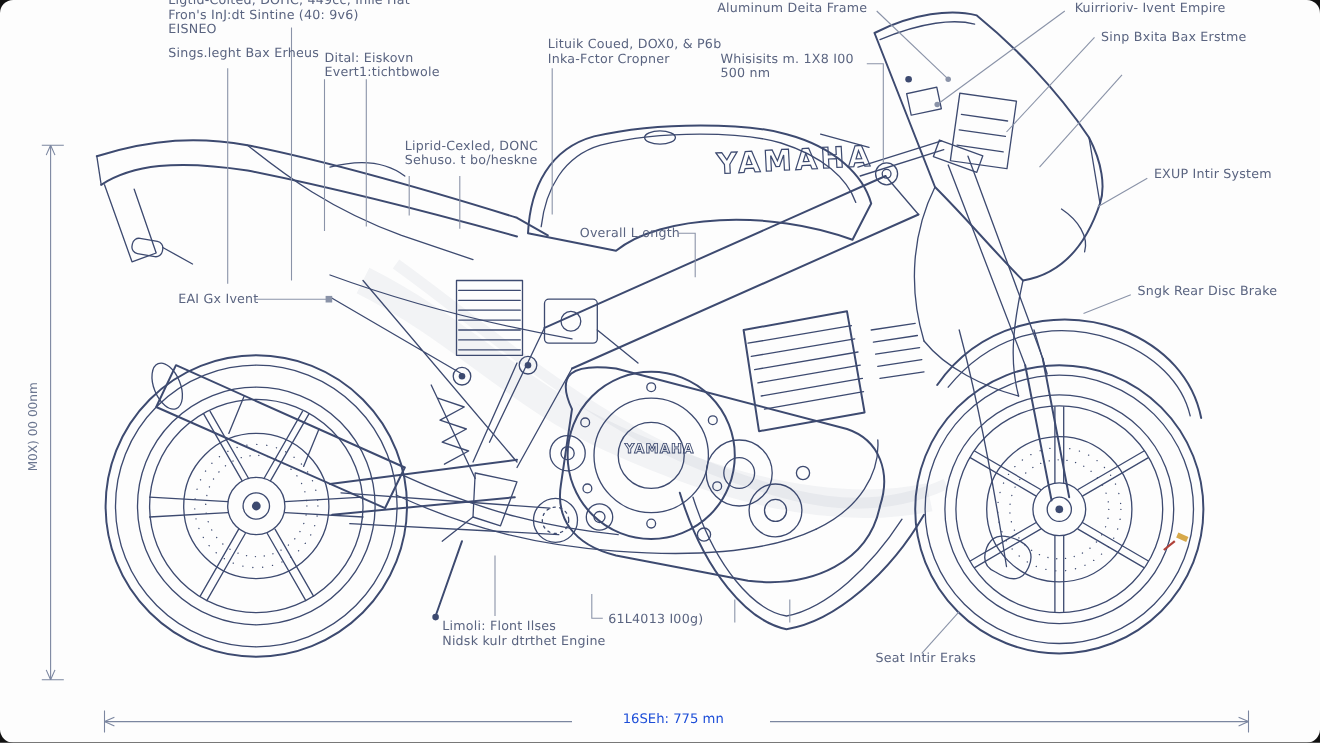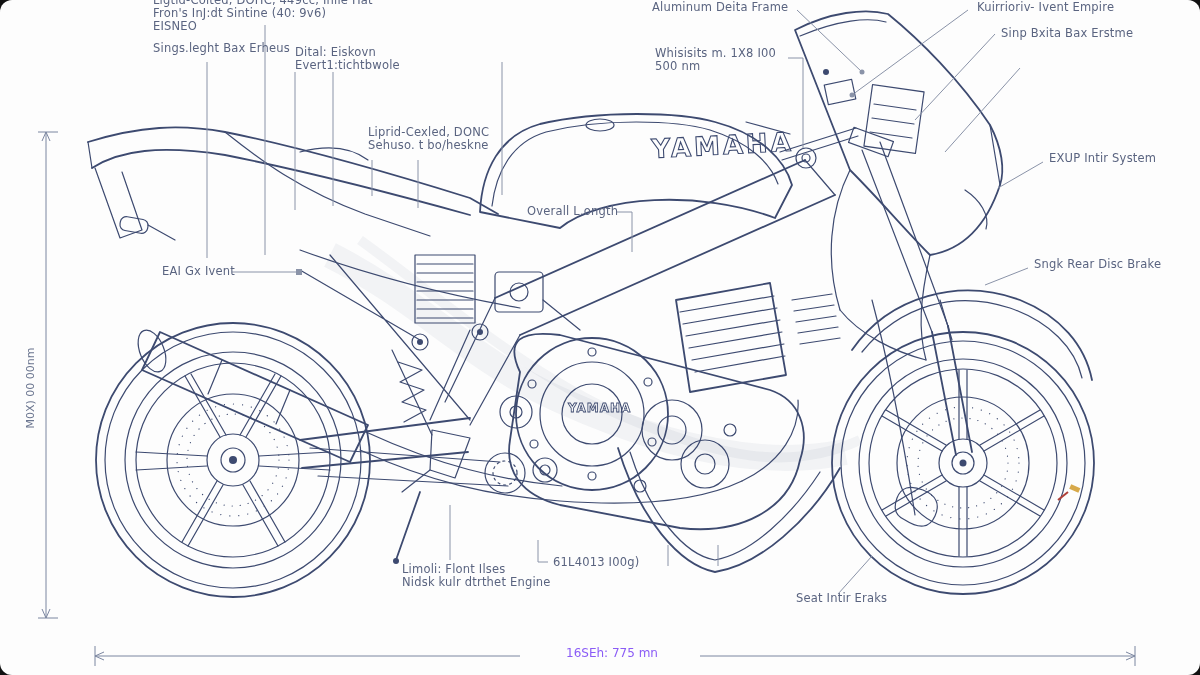--- a/index.html
+++ b/index.html
@@ -11,21 +11,21 @@
   .lbl{
     position:absolute;color:#5a6480;font-size:11.5px;line-height:13px;
     letter-spacing:.2px;white-space:nowrap;
   }
   .lbl div{white-space:nowrap;}
   .dim-v{
     position:absolute;left:30px;top:388px;color:#6b7690;font-size:11px;
     transform:translate(-50%,-50%) rotate(-90deg);white-space:nowrap;
   }
   .dim-h{
-    position:absolute;left:612px;top:646px;color:#8b5cf6;font-size:12px;
+    position:absolute;left:612px;top:646px;color:#1d4ed8;font-size:12px;
     transform:translateX(-50%);white-space:nowrap;
   }
   svg.art{position:absolute;left:0;top:0;}
   .ink{stroke:#3d4a70;fill:none;stroke-width:1.2;stroke-linecap:round;stroke-linejoin:round;}
   .ink2{stroke:#3d4a70;fill:none;stroke-width:1.8;stroke-linecap:round;stroke-linejoin:round;}
   .lead{stroke:#8a93a8;fill:none;stroke-width:1;}
   .dim{stroke:#7b86a0;fill:none;stroke-width:1;}
   .wm{stroke:#2e3f63;fill:none;opacity:.05;}
 </style>
 </head>
@@ -248,20 +248,24 @@
     <div>EISNEO</div>
   </div>
 
   <div class="lbl" style="left:153px;top:42px">Sings.leght Bax Erheus</div>
 
   <div class="lbl" style="left:295px;top:46px">
     <div>Dital: Eiskovn</div>
     <div>Evert1:tichtbwole</div>
   </div>
 
+  <div class="lbl" style="left:498px;top:34px">
+    <div>Lituik Coued, DOX0, &amp; P6b</div>
+    <div>Inka-Fctor Cropner</div>
+  </div>
 
   <div class="lbl" style="left:652px;top:1px">Aluminum Deita Frame</div>
 
   <div class="lbl" style="left:655px;top:47px">
     <div>Whisisits m. 1X8 I00</div>
     <div>500 nm</div>
   </div>
 
   <div class="lbl" style="left:977px;top:1px">Kuirrioriv- Ivent Empire</div>
 

